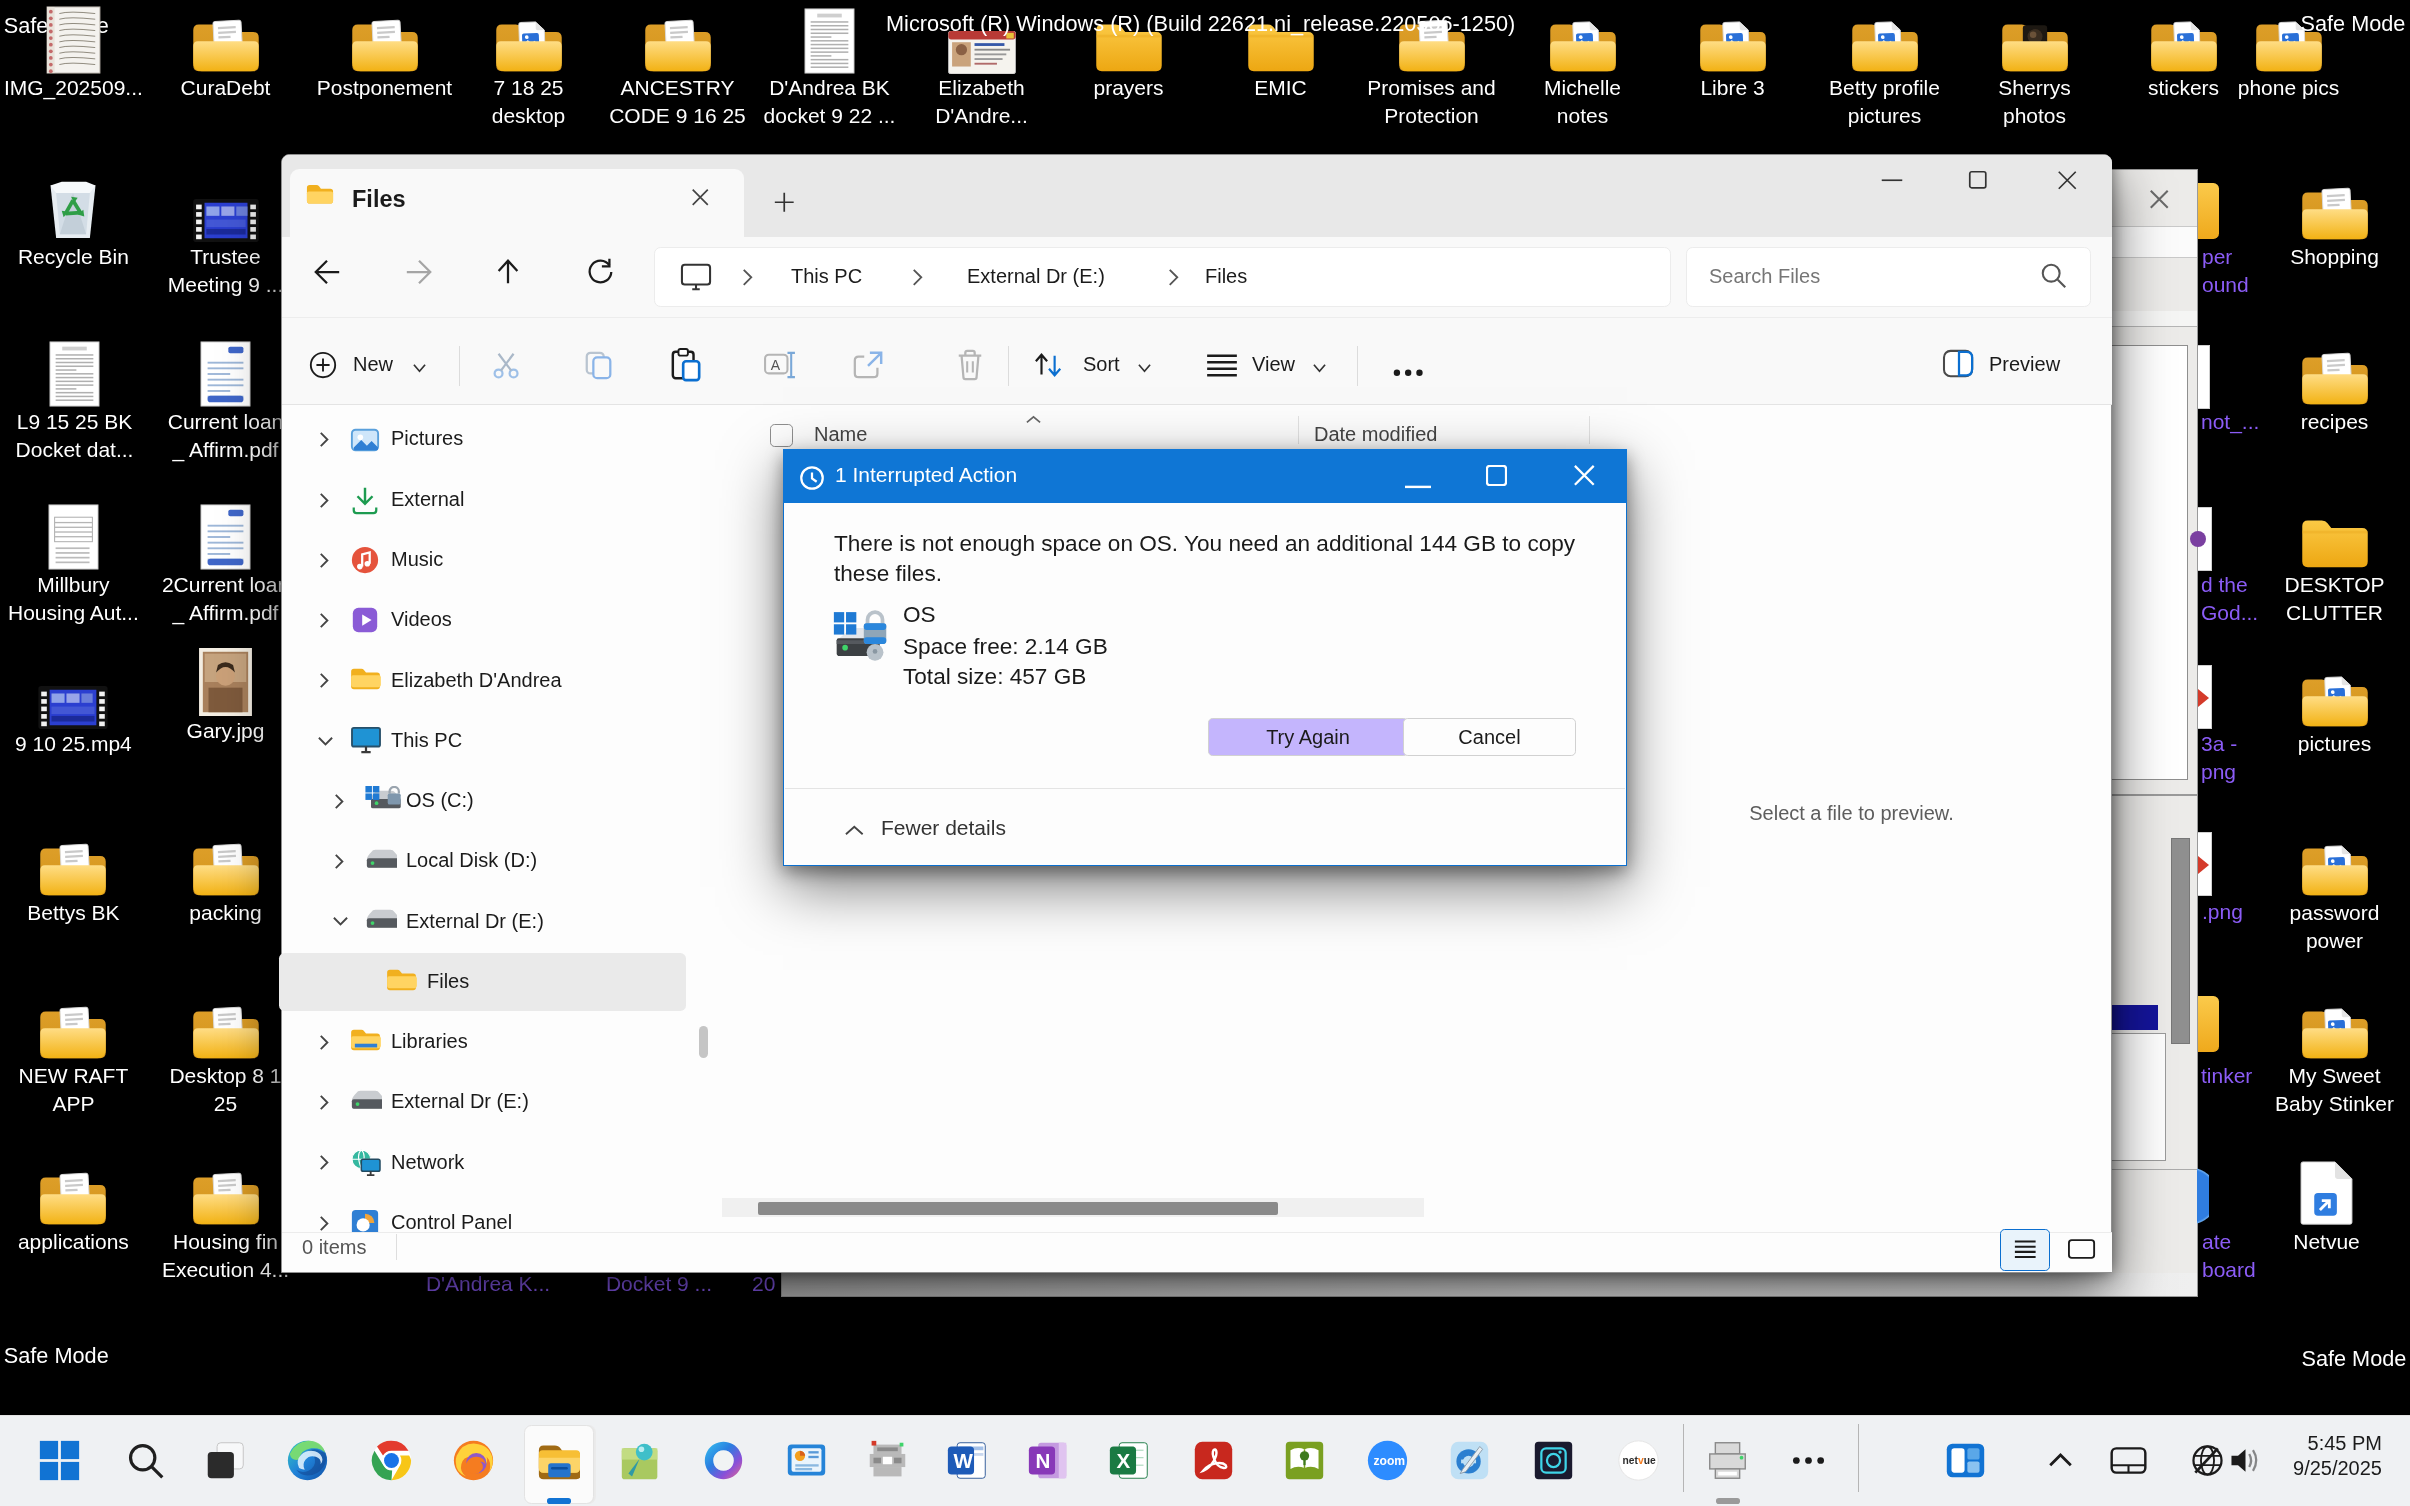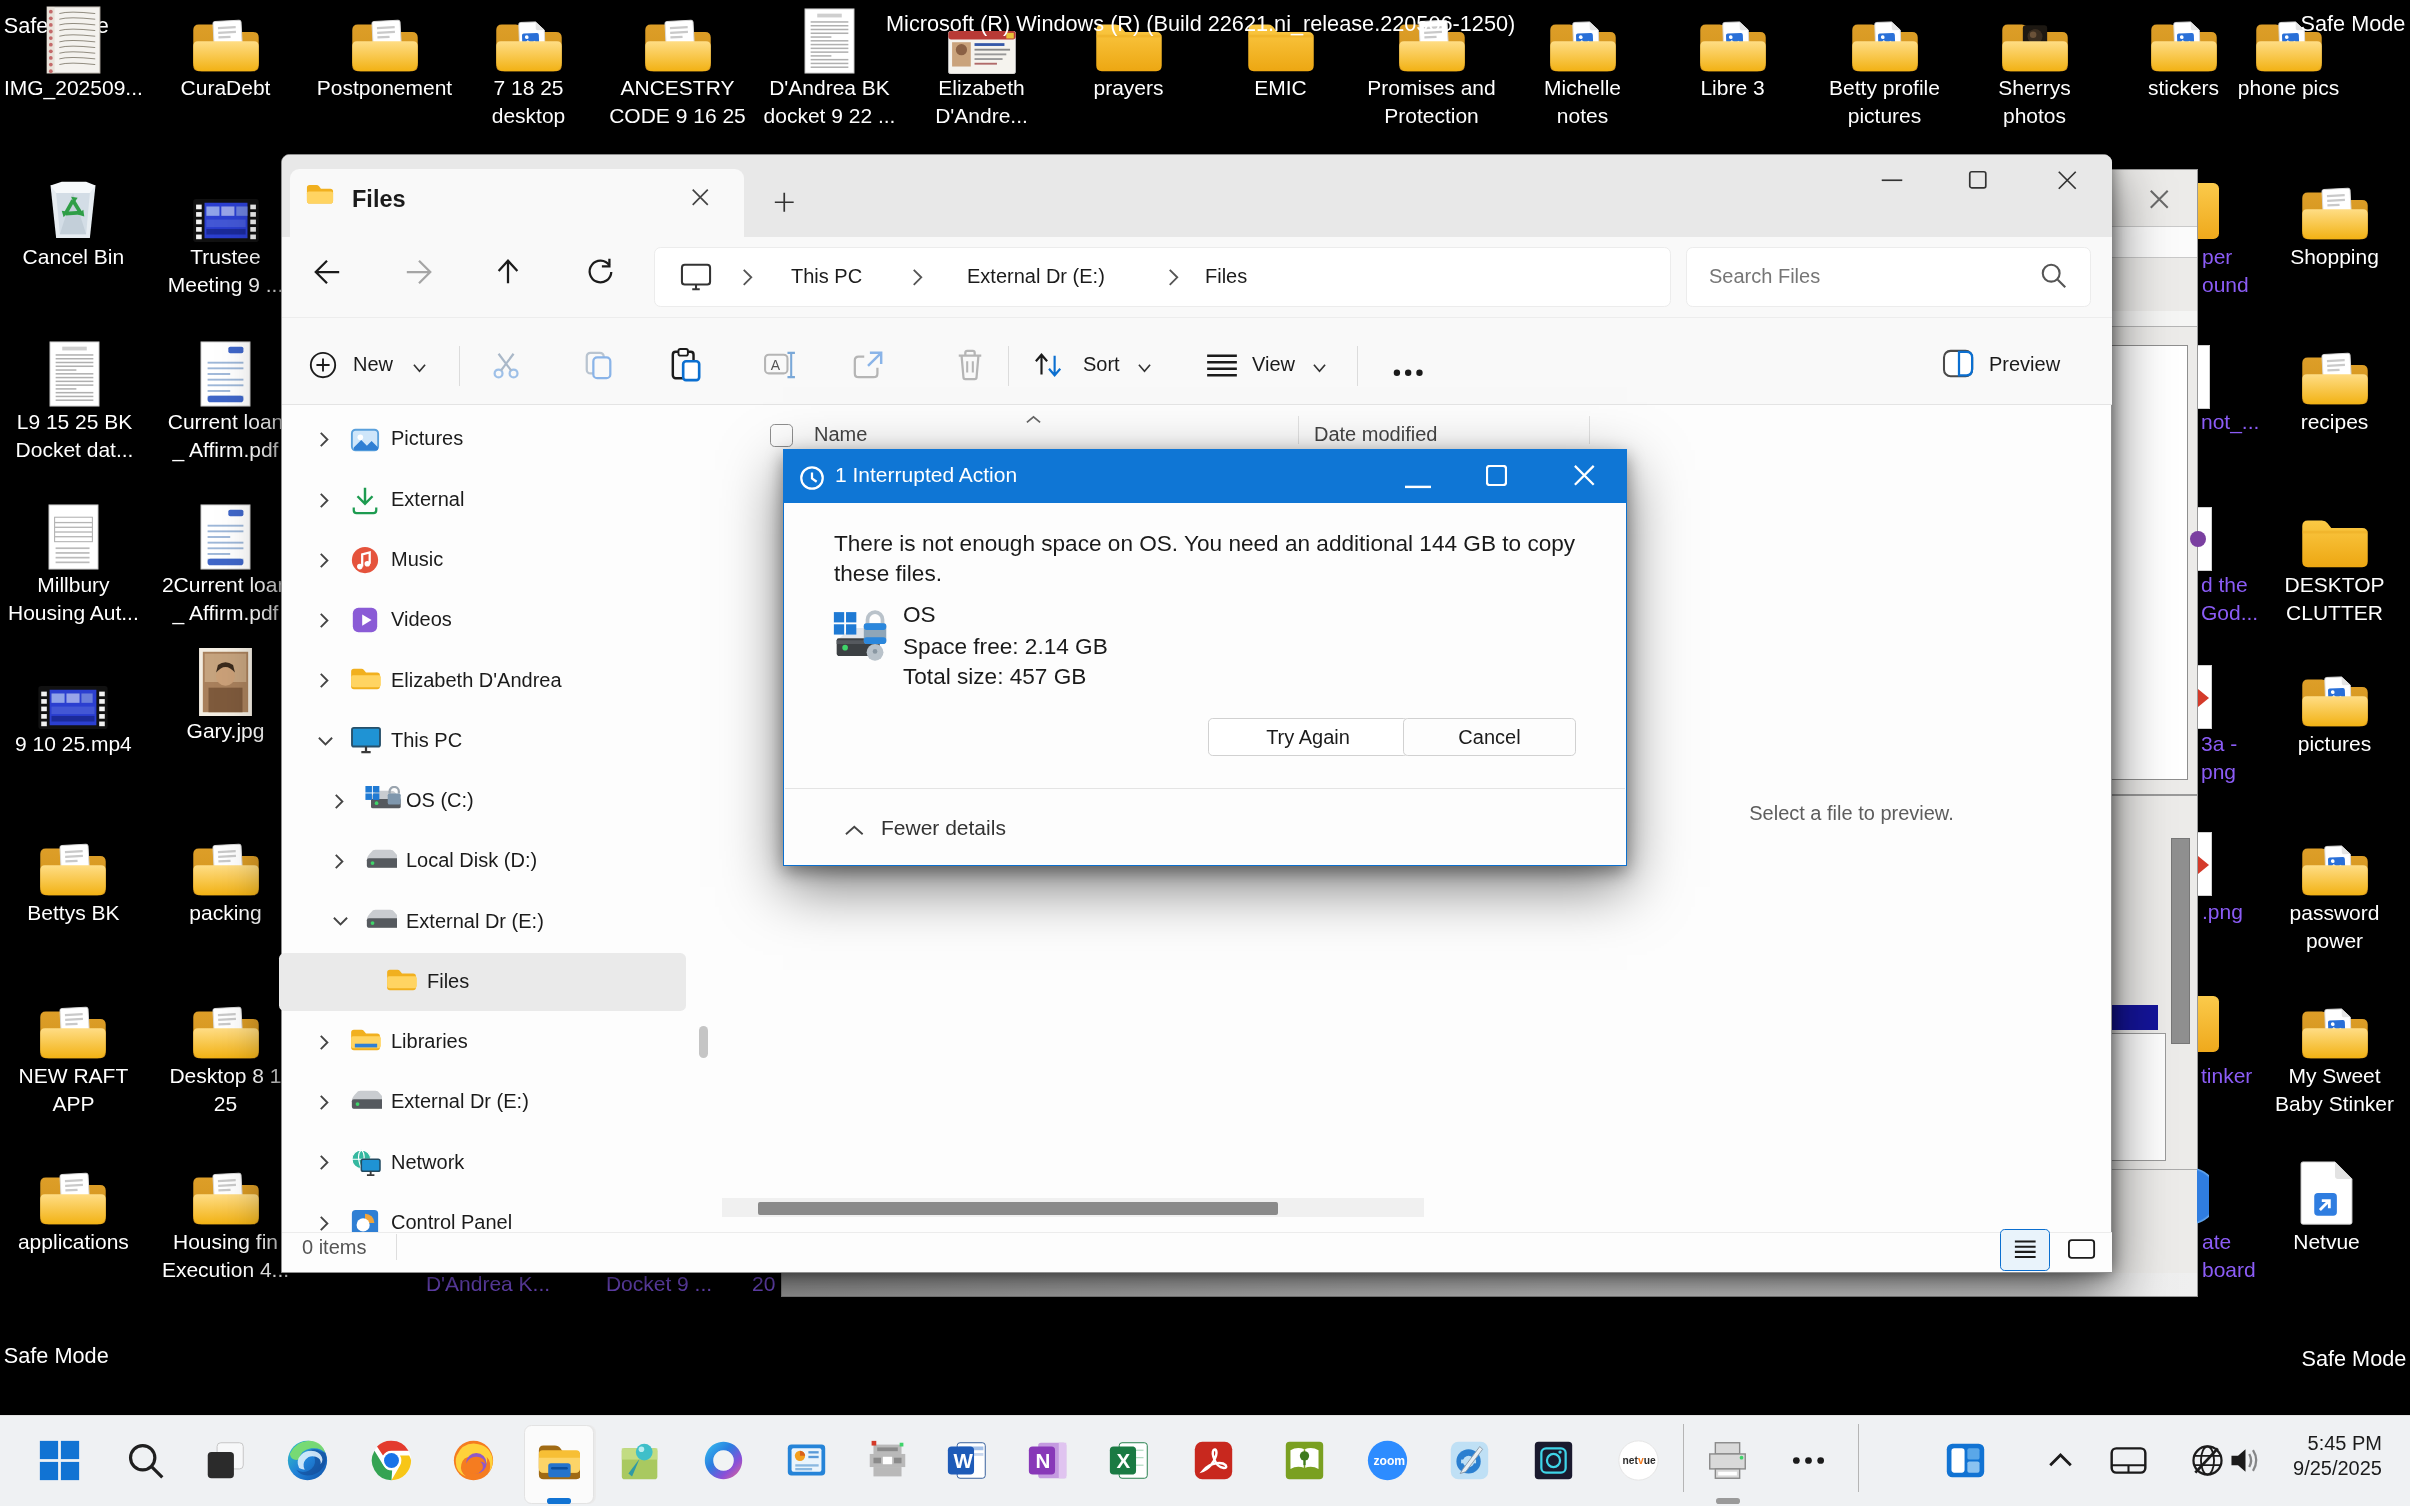--- a/index.html
+++ b/index.html
@@ -301,21 +301,21 @@
    <g stroke="#2e9e46" stroke-width="4" fill="none">
           <path d="M32 30 l8 13"></path>
           <path d="M40 43 l-16 1"></path>
           <path d="M24 44 l8 -14"></path>
         </g>
    <path d="M30 26 l7 1 -4 6 z" fill="#2e9e46"></path>
         <path d="M43 40 l1 7 -7 -2 z" fill="#2e9e46"></path>
         <path d="M22 48 l-2 -7 7 1 z" fill="#2e9e46"></path>
       </svg>
     </div>
-    <div class="lb">Cancel Bin</div>
+    <div class="lb">Recycle Bin</div>
   </div>
 <div class="di" style="left:153px;top:174px">
     <div class="ic">
       <svg width="66" height="43" viewBox="0 0 70 46" style="">
         <rect x="0" y="0" width="70" height="46" rx="3" fill="#111"></rect>
         <rect x="3" y="6" width="6" height="5" fill="#f2f2f2"></rect>
         <rect x="61" y="6" width="6" height="5" fill="#f2f2f2"></rect>
         <rect x="3" y="14" width="6" height="5" fill="#f2f2f2"></rect>
         <rect x="61" y="14" width="6" height="5" fill="#f2f2f2"></rect>
         <rect x="3" y="22" width="6" height="5" fill="#f2f2f2"></rect>
@@ -992,21 +992,21 @@
 <rect x="34" y="16" width="24" height="22" rx="3" fill="#8fa6b8"></rect>
 <rect x="34" y="16" width="24" height="7" rx="3" fill="#2b87dc"></rect>
 <rect x="34" y="31" width="24" height="7" rx="3" fill="#2b87dc"></rect>
 <circle cx="46" cy="47" r="9" fill="#b9c2ca"></circle>
           <circle cx="46" cy="46" r="2.5" fill="#8a97a2"></circle>
 </g>
       </svg></div>
     <div class="abs" style="left:903px;top:602px;font-size:22.6px;color:#1a1a1a">OS</div>
     <div class="abs" style="left:903px;top:634px;font-size:22.6px;color:#1a1a1a">Space free: 2.14 GB</div>
     <div class="abs" style="left:903px;top:664px;font-size:22.6px;color:#1a1a1a">Total size: 457 GB</div>
-    <div class="abs" style="left:1208px;top:718px;width:200px;height:38px;background:#ffffff;border:0.9px solid #d1d1d1;border-radius:4.7px;box-sizing:border-box;text-align:center;line-height:36px;font-size:20px;color:#1b1b1b">Try Again</div>
+    <div class="abs" style="left:1208px;top:718px;width:200px;height:38px;background:#c4b5fd;border:0.9px solid #d1d1d1;border-radius:4.7px;box-sizing:border-box;text-align:center;line-height:36px;font-size:20px;color:#1b1b1b">Try Again</div>
     <div class="abs" style="left:1403px;top:718px;width:173px;height:38px;background:#fdfdfd;border:0.9px solid #d1d1d1;border-radius:4.7px;box-sizing:border-box;text-align:center;line-height:36px;font-size:20px;color:#1b1b1b">Cancel</div>
     <div class="abs" style="left:785px;top:788px;width:840px;height:0.9px;background:#e4e4e4"></div>
     <div class="abs" style="left:843px;top:823px"><svg width="22.6" height="13" viewBox="0 0 24 14" style="">
         <path d="M3 11 L12 3 L21 11" stroke="#454545" stroke-width="2" fill="none"></path>
       </svg></div>
     <div class="abs" style="left:881px;top:816px;font-size:21px;color:#333">Fewer details</div>
   </div>
 <div class="abs" style="z-index:6;left:0;top:0">
     <div class="abs" style="left:0;top:1415px;width:2411px;height:91px;background:#eff1f3;border-top:0.9px solid #e2e2e2;box-sizing:border-box"></div>
     <div class="abs" style="left:38px;top:1439px"><svg width="43" height="43" viewBox="0 0 46 46" style="">

